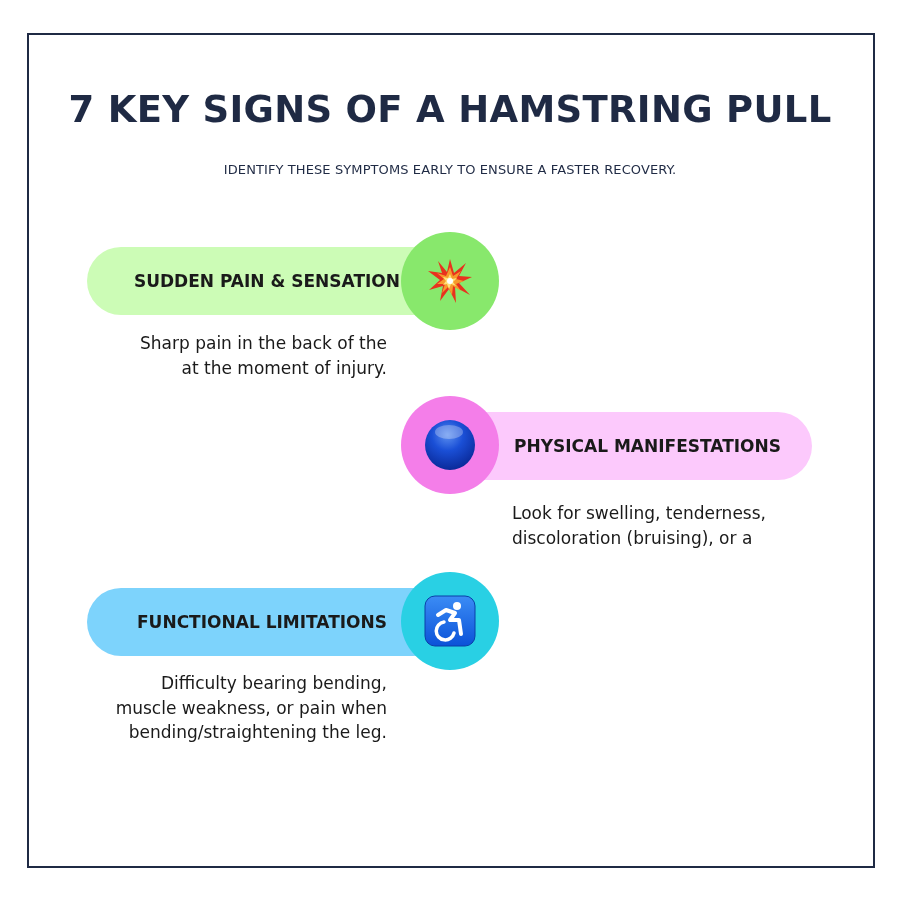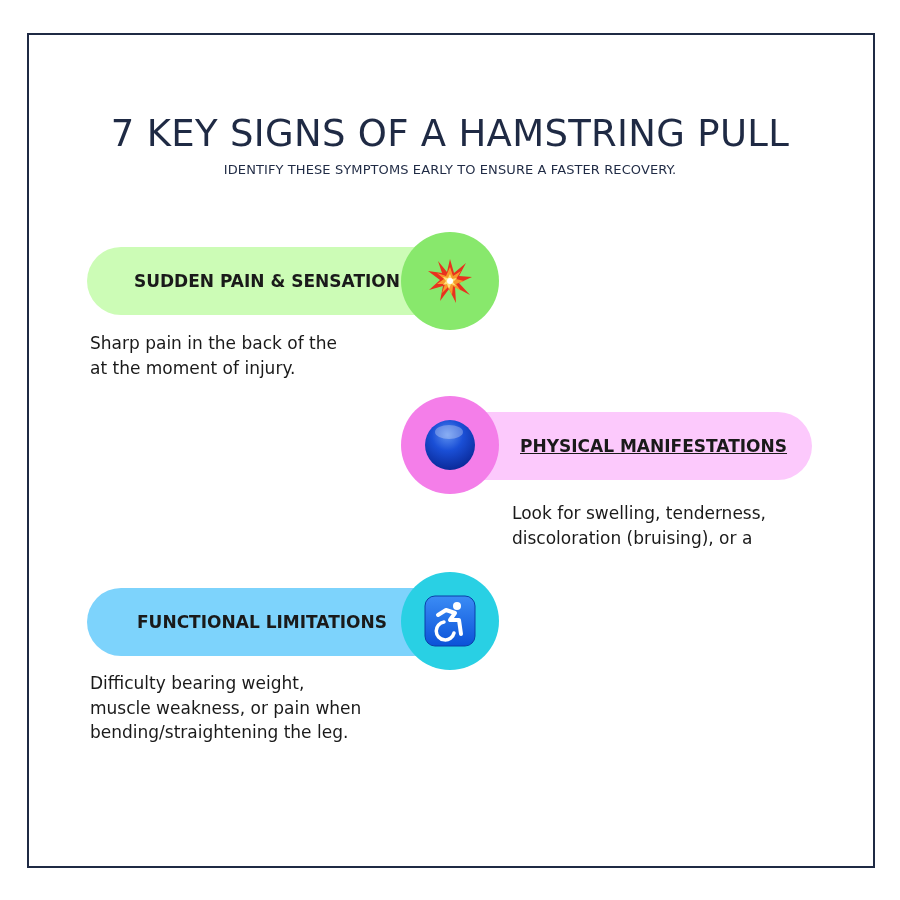--- a/index.html
+++ b/index.html
@@ -1,29 +1,29 @@
 <!DOCTYPE html>
 <html><head>
   <meta charset="utf-8">
   <style>
     html, body { margin: 0; padding: 0; background: #ffffff; }
     body { width: 900px; height: 900px; position: relative; overflow: hidden;
            font-family: "DejaVu Sans", "Liberation Sans", sans-serif; color: #1f2a44; }
     .frame { position: absolute; left: 27px; top: 33px; width: 844px; height: 831px;
              border: 2px solid #1f2a44; box-sizing: content-box; }
     .title { position: absolute; left: 0; top: 88px; width: 900px; text-align: center;
-             font-size: 37px; font-weight: normal; letter-spacing: 0.3px; color: #1f2a44; margin-top: 24px; }
+             font-size: 37px; font-weight: bold; letter-spacing: 0.3px; color: #1f2a44; }
     .subtitle { position: absolute; left: 0; top: 162px; width: 900px; text-align: center;
                 font-size: 13px; color: #1f2a44; letter-spacing: 0.1px; }
     .pill { position: absolute; height: 68px; border-radius: 34px; display: flex; align-items: center; }
     .pill-label { font-size: 17px; font-weight: bold; color: #1a1a1a; white-space: nowrap; }
     .circle { position: absolute; width: 98px; height: 98px; border-radius: 50%;
               display: flex; align-items: center; justify-content: center; }
     .desc { position: absolute; font-size: 17px; line-height: 24.5px; color: #1a1a1a; }
-    .desc.right-align { }
+    .desc.right-align { text-align: right; }
     .desc.left-align { text-align: left; }
     .icon-svg { display: block; }
   </style>
 </head>
 <body>
 
 <div class="frame"></div>
 
 <div class="title">7 KEY SIGNS OF A HAMSTRING PULL</div>
 <div class="subtitle">IDENTIFY THESE SYMPTOMS EARLY TO ENSURE A FASTER RECOVERY.</div>
@@ -41,21 +41,21 @@
     </svg>
   </div>
   <div class="desc right-align" style="left:90px; top:331px; width:297px;">
     <div>Sharp pain in the back of the</div>
     <div>at the moment of injury.</div>
   </div>
 </div>
 
 <div>
   <div class="pill" style="left:452px; top:412px; width:360px; background:#fcc9fc;">
-    <span class="pill-label" style="position:absolute; left:68px;text-decoration:underline;">PHYSICAL MANIFESTATIONS</span>
+    <span class="pill-label" style="position:absolute; left:62px;">PHYSICAL MANIFESTATIONS</span>
   </div>
   <div class="circle" style="left:401px; top:396px; background:#f47ee9;">
     <svg class="icon-svg" width="54" height="54" viewBox="0 0 54 54">
       <defs>
         <radialGradient id="blueGrad" cx="45%" cy="30%" r="70%">
           <stop offset="0%" stop-color="#5b8ff0"></stop>
           <stop offset="45%" stop-color="#1a4fd6"></stop>
           <stop offset="100%" stop-color="#0a2a9a"></stop>
         </radialGradient>
       </defs>
@@ -81,17 +81,17 @@
           <stop offset="100%" stop-color="#0b52d8"></stop>
         </linearGradient>
       </defs>
       <rect x="1" y="1" width="50" height="50" rx="10" fill="url(#wcGrad)" stroke="#0a3fa8" stroke-width="1"></rect>
       <circle cx="33" cy="11" r="4" fill="#ffffff"></circle>
       <path d="M14 20 L22 15 L31 18 L26 25 L35 25 L37 39" fill="none" stroke="#ffffff" stroke-width="4" stroke-linecap="round" stroke-linejoin="round"></path>
       <path d="M20 27 A9 9 0 1 0 30 38" fill="none" stroke="#ffffff" stroke-width="3.5" stroke-linecap="round"></path>
     </svg>
   </div>
   <div class="desc right-align" style="left:90px; top:671px; width:297px;">
-    <div>Difficulty bearing weight,</div>
+    <div>Difficulty bearing bending,</div>
     <div>muscle weakness, or pain when</div>
     <div>bending/straightening the leg.</div>
   </div>
 </div>
 
 </body></html>

